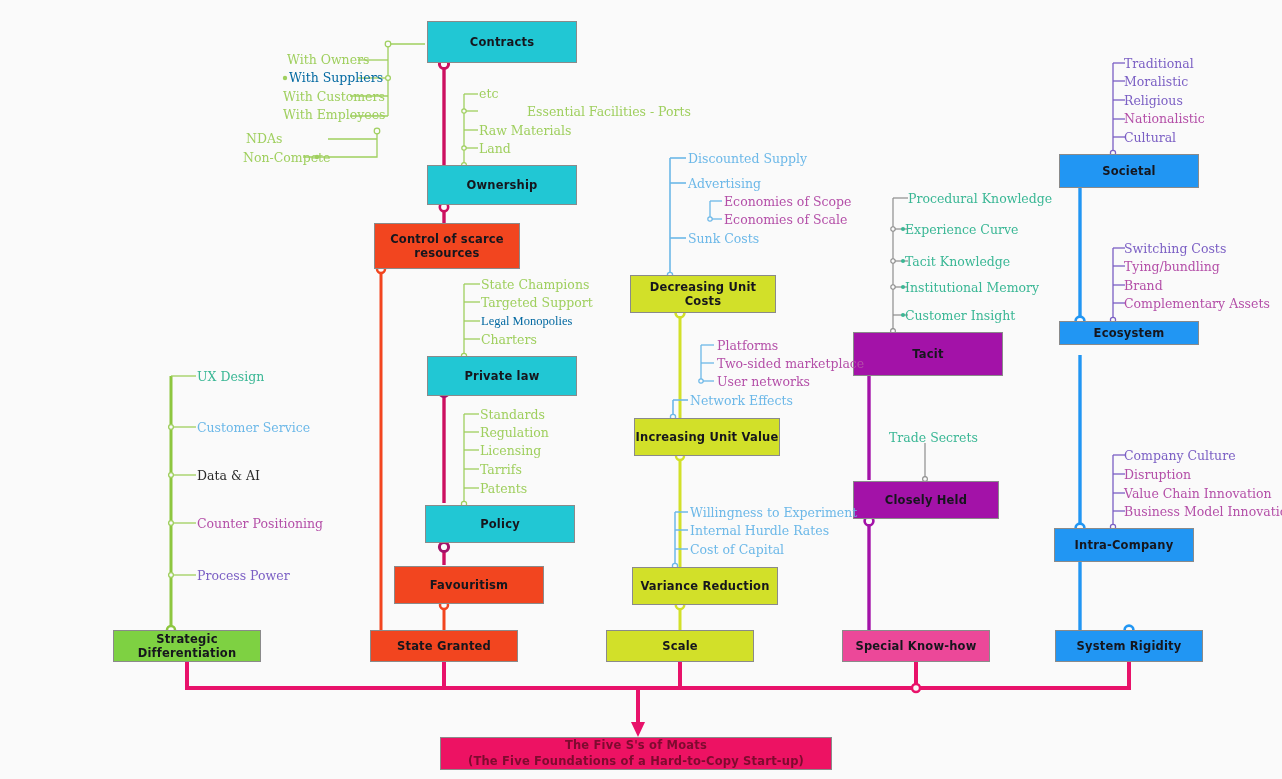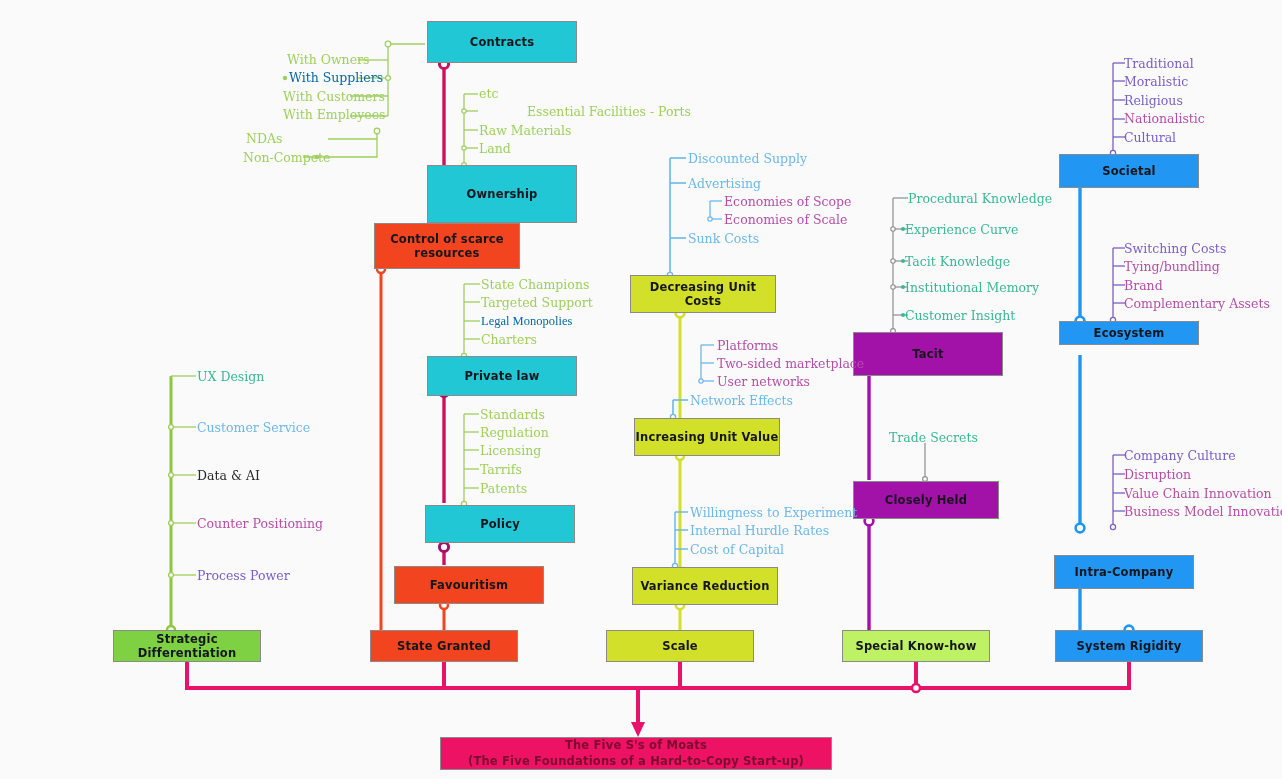--- a/index.html
+++ b/index.html
@@ -232,21 +232,21 @@
       <path d="M1113 455 L1113 527"></path>
       <path d="M1113 474 L1125 474"></path>
       <path d="M1113 493 L1125 493"></path>
       <path d="M1113 511 L1125 511"></path>
     </g>
     <circle cx="1113" cy="527" r="2.6" fill="#fafafa" stroke="#7b5fc4" stroke-width="1.2"></circle>
   </svg>
 
   <div class="node small" style="left:427px;top:21px;width:150px;height:42px;background:#21c7d4;">Contracts</div>
 
-  <div class="node small" style="left:427px;top:165px;width:150px;height:58px;background:#21c7d4;">Ownership</div>
+  <div class="node small" style="left:427px;top:165px;width:150px;height:40px;background:#21c7d4;">Ownership</div>
 
   <div class="node small" style="left:374px;top:223px;width:146px;height:46px;background:#f2451f;white-space:pre-line;">Control of scarce
 resources</div>
 
   <div class="node small" style="left:427px;top:356px;width:150px;height:40px;background:#21c7d4;">Private law</div>
 
   <div class="node small" style="left:425px;top:505px;width:150px;height:38px;background:#21c7d4;">Policy</div>
 
   <div class="node small" style="left:394px;top:566px;width:150px;height:38px;background:#f2451f;">Favouritism</div>
 
@@ -257,30 +257,30 @@
   <div class="node small" style="left:632px;top:567px;width:146px;height:38px;background:#d2e029;">Variance Reduction</div>
 
   <div class="node small" style="left:853px;top:332px;width:150px;height:44px;background:#a312a8;">Tacit</div>
 
   <div class="node small" style="left:853px;top:481px;width:146px;height:38px;background:#a312a8;">Closely Held</div>
 
   <div class="node small" style="left:1059px;top:154px;width:140px;height:34px;background:#2196f3;">Societal</div>
 
   <div class="node small" style="left:1059px;top:321px;width:140px;height:24px;background:#2196f3;text-align:center;">Ecosystem</div>
 
-  <div class="node small" style="left:1054px;top:555px;width:140px;height:34px;background:#2196f3;">Intra-Company</div>
+  <div class="node small" style="left:1054px;top:528px;width:140px;height:34px;background:#2196f3;">Intra-Company</div>
 
   <div class="node small" style="left:113px;top:630px;width:148px;height:32px;background:#7ed142;white-space:pre-line;">Strategic
 Differentiation</div>
 
   <div class="node small" style="left:370px;top:630px;width:148px;height:32px;background:#f2451f;">State Granted</div>
 
   <div class="node small" style="left:606px;top:630px;width:148px;height:32px;background:#d2e029;">Scale</div>
 
-  <div class="node small" style="left:842px;top:630px;width:148px;height:32px;background:#bef264;">Special Know-how</div>
+  <div class="node small" style="left:842px;top:630px;width:148px;height:32px;background:#ec4899;">Special Know-how</div>
 
   <div class="node small" style="left:1055px;top:630px;width:148px;height:32px;background:#2196f3;">System Rigidity</div>
 
   <div class="node root" style="left:440px;top:737px;width:392px;height:33px;background:#ed1263;flex-direction:column;gap:1px;">
     <span>The Five S's of Moats</span>
     <span>(The Five Foundations of a Hard-to-Copy Start-up)</span>
   </div>
 
   <div class="leaf" style="left:287px;top:53px;color:#9fcf5e;">With Owners</div>
   <div class="leaf" style="left:289px;top:71px;color:#0369a1;">With Suppliers</div>

